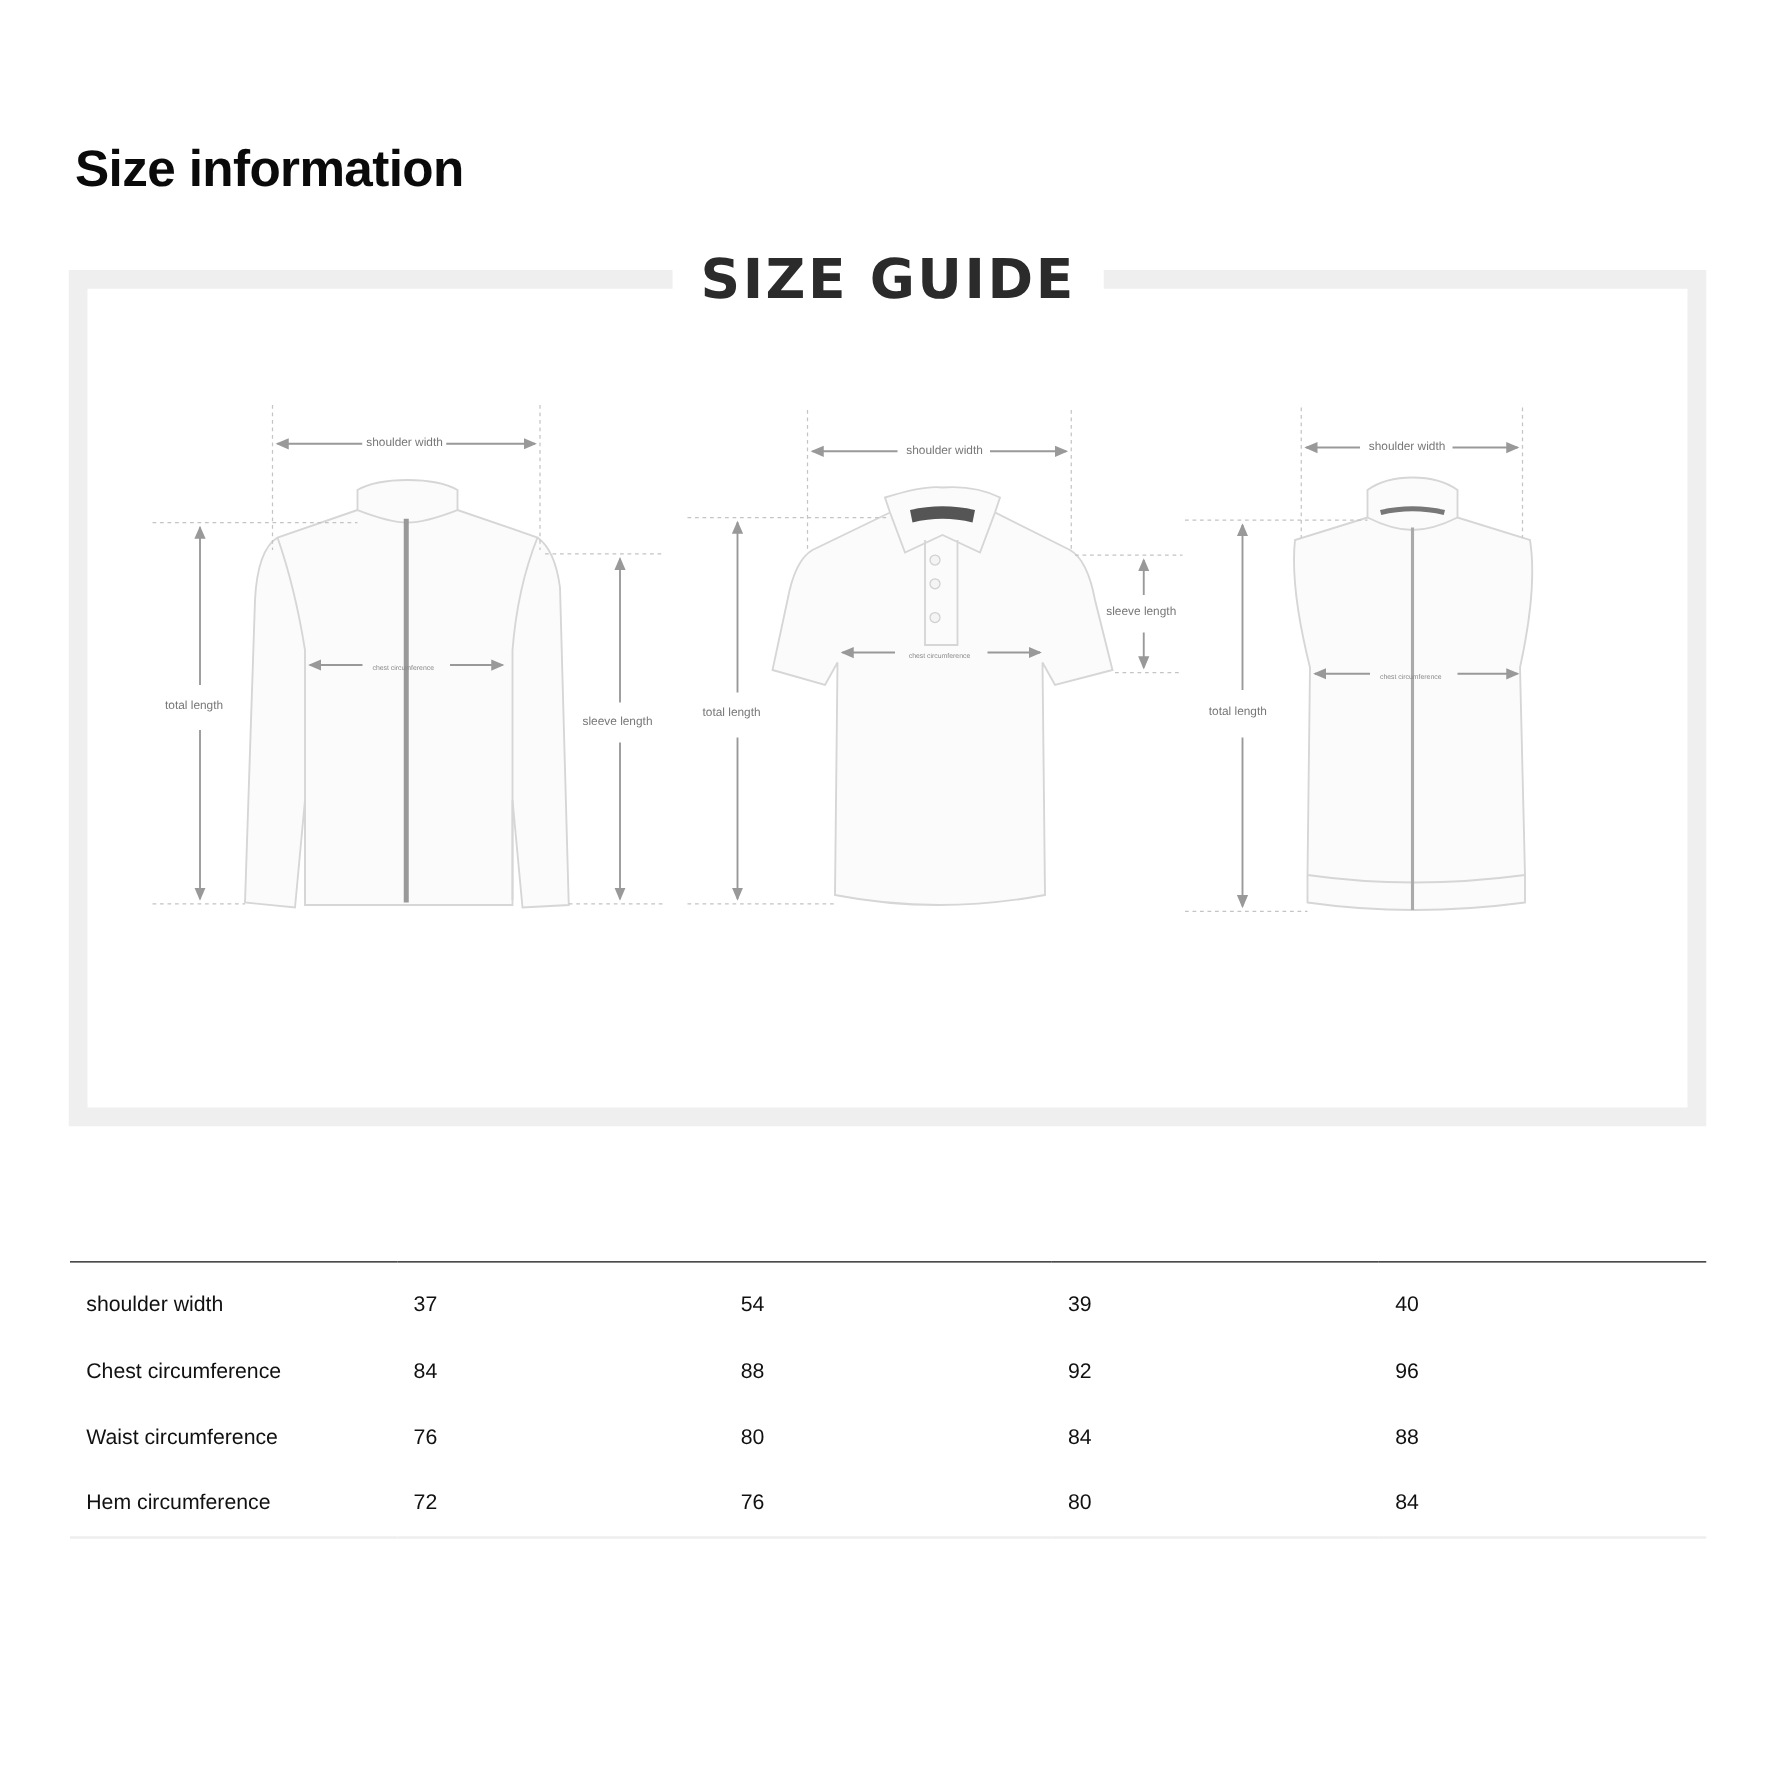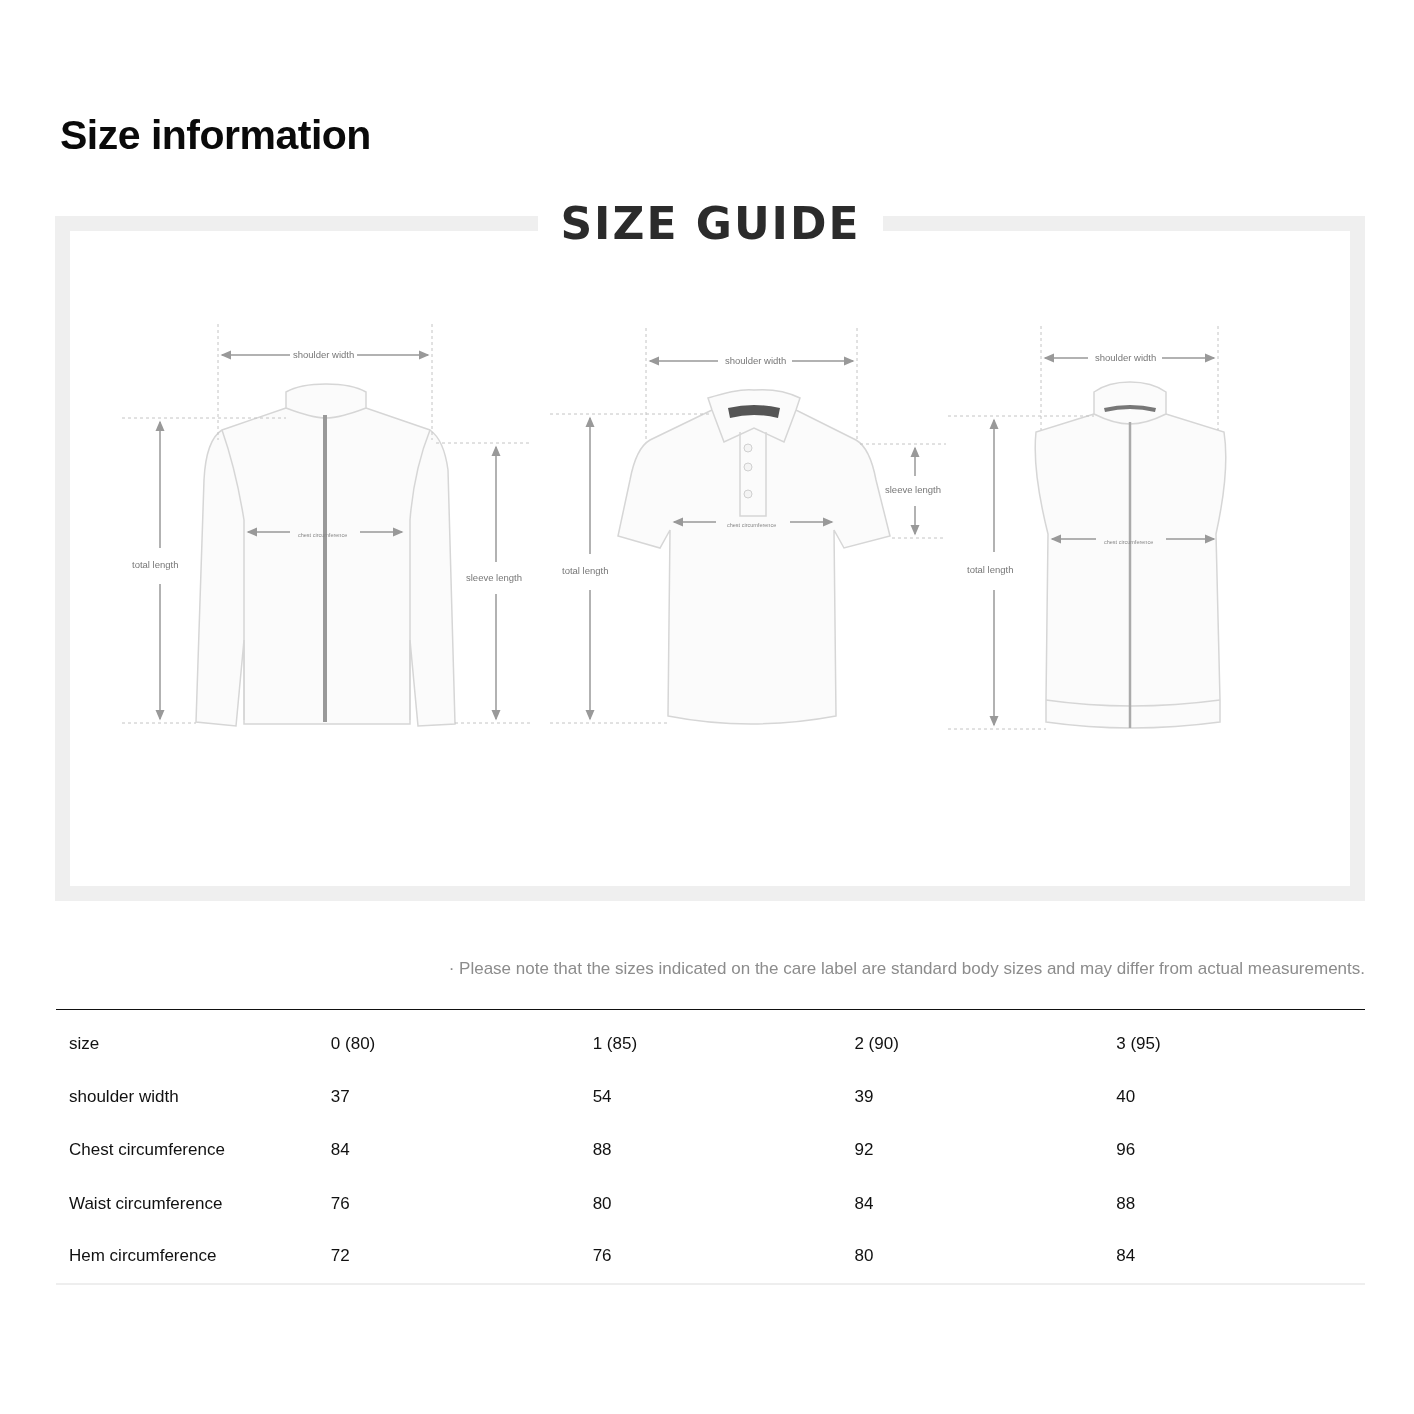--- a/index.html
+++ b/index.html
@@ -158,32 +158,24 @@
   <span class="dlabel tiny" style="left:724px; top:519px;">chest circumference</span>
   <span class="dlabel" style="left:559px; top:565px;">total length</span>
   <span class="dlabel" style="left:882px; top:484px;">sleeve length</span>
 
   <span class="dlabel" style="left:1092px; top:352px;">shoulder width</span>
   <span class="dlabel tiny" style="left:1101px; top:536px;">chest circumference</span>
   <span class="dlabel" style="left:964px; top:564px;">total length</span>
 </div>
 
 <div class="notes">
-  <div class="note">Please note that the sizes indicated on the care label are standard body sizes and may differ from actual measurements.</div>
 </div>
 
 <table class="size-table">
   <tbody>
-      <tr>
-    <td>size</td>
-    <td>0 (80)</td>
-    <td>1 (85)</td>
-    <td>2 (90)</td>
-    <td>3 (95)</td>
-  </tr>
   <tr>
     <td>shoulder width</td>
     <td>37</td>
     <td>54</td>
     <td>39</td>
     <td>40</td>
   </tr>
   <tr>
     <td>Chest circumference</td>
     <td>84</td>

